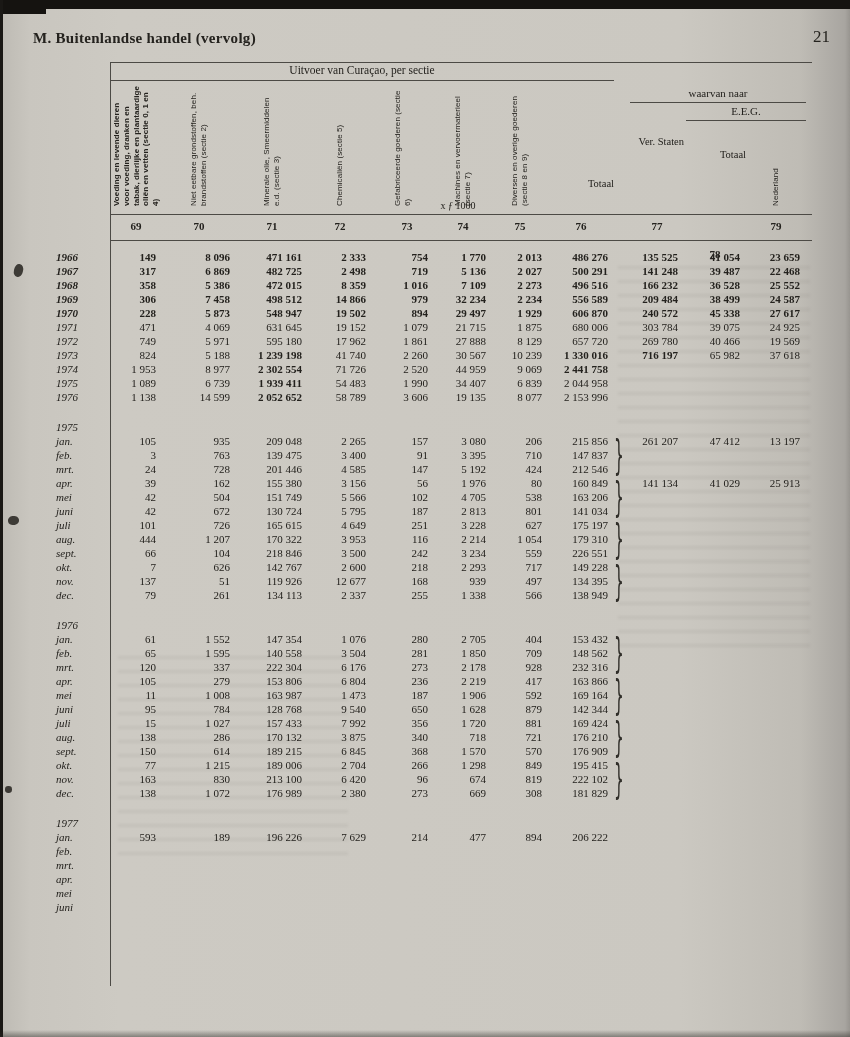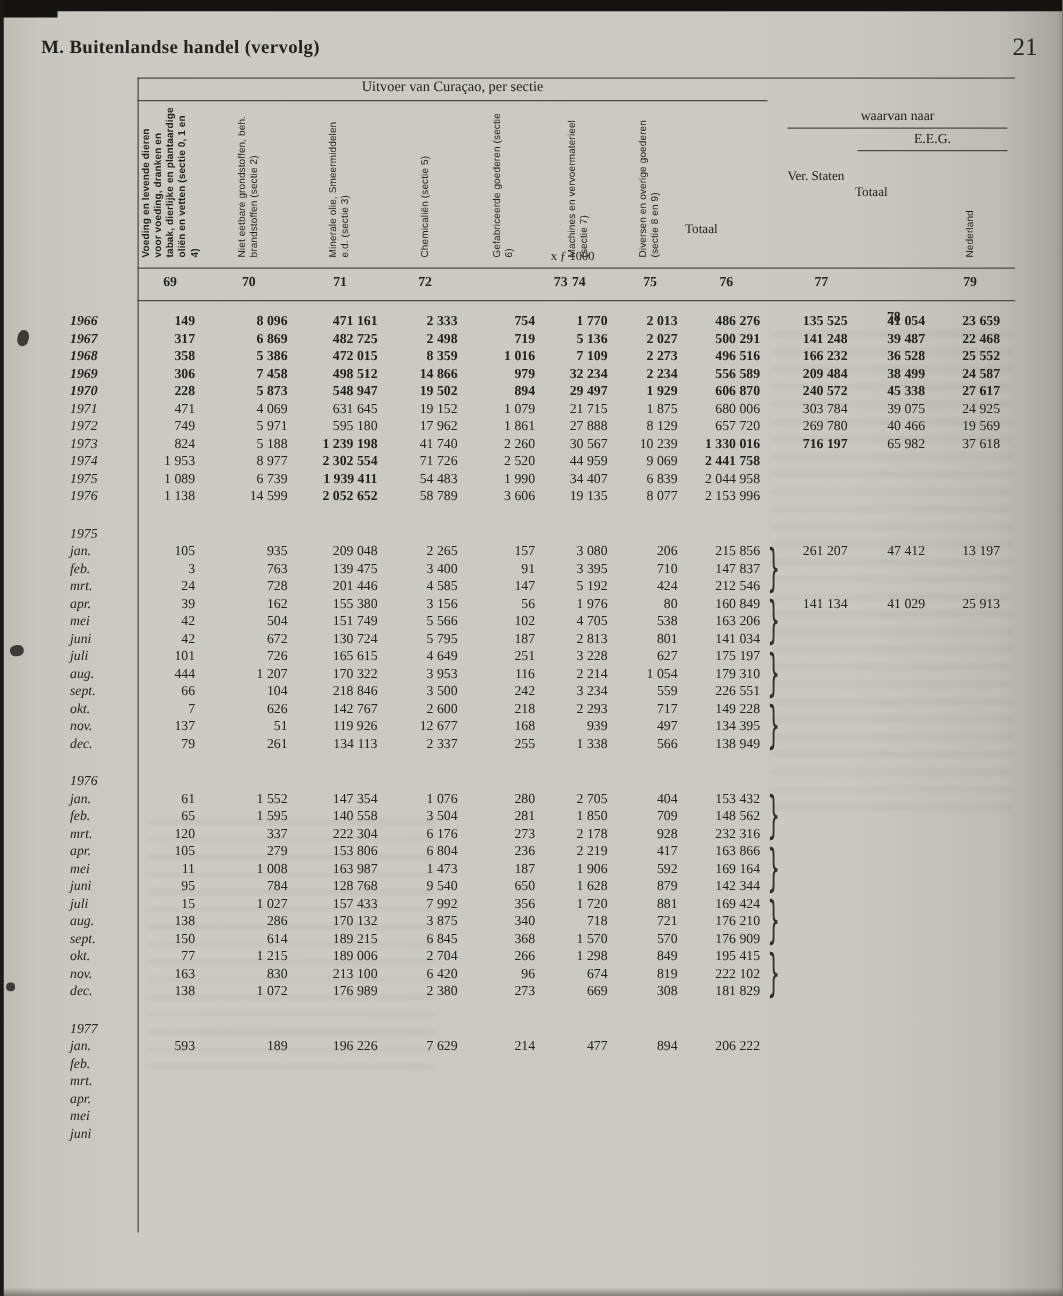--- a/index.html
+++ b/index.html
@@ -12,39 +12,39 @@
   .edge-bottom{position:absolute;left:0;bottom:0;width:850px;height:7px;background:linear-gradient(0deg,rgba(40,38,34,.45),rgba(40,38,34,0))}
   .mark{position:absolute;background:#26231e;border-radius:45%;opacity:.85}
   .m1{left:14px;top:264px;width:9px;height:13px;transform:rotate(12deg)}
   .m2{left:8px;top:516px;width:11px;height:9px;transform:rotate(-8deg)}
   .m3{left:5px;top:786px;width:7px;height:7px}
   .ghost{position:absolute;pointer-events:none;opacity:.28;filter:blur(1.5px);
     background:repeating-linear-gradient(0deg,rgba(0,0,0,0) 0 5px,rgba(96,93,87,.35) 5px 8px,rgba(0,0,0,0) 8px 14px)}
   .g1{left:618px;top:262px;width:192px;height:390px}
   .g2{left:118px;top:655px;width:230px;height:205px}
   .doc-heading{position:absolute;left:33px;top:30px;font-size:15px;font-weight:bold;letter-spacing:.3px}
-  .page-number{position:absolute;right:20px;top:27px;font-size:20px}
+  .page-number{position:absolute;right:20px;top:27px;font-size:17px}
   .rule{position:absolute;background:#4c4a45;height:1px}
   .vrule{position:absolute;background:#4c4a45;width:1px}
   .r-top{left:110px;top:62px;width:702px}
   .r-title{left:110px;top:80px;width:504px}
   .r-waarvan{left:630px;top:102px;width:176px}
   .r-eeg{left:686px;top:120px;width:120px}
   .r-numtop{left:110px;top:214px;width:702px}
   .r-numbot{left:110px;top:240px;width:702px}
   .v-main{left:110px;top:62px;height:924px}
   .table-title{position:absolute;left:110px;top:64px;width:504px;text-align:center;font-size:11.5px}
   .grp{position:absolute;text-align:center;font-size:11px}
   .grp-waarvan{left:630px;top:87px;width:176px}
   .grp-eeg{left:686px;top:105px;width:120px}
   .vhead{position:absolute;top:82px;height:124px;display:flex;align-items:flex-end;justify-content:center;
     font-family:"Liberation Sans","DejaVu Sans",sans-serif}
   .vhead span{writing-mode:vertical-rl;transform:rotate(180deg);height:122px;font-size:8px;line-height:1.22;letter-spacing:.1px}
   .vhead span.b{font-weight:bold}
-  .hhead{position:absolute;text-align:left;font-size:10.5px;line-height:11.5px}
+  .hhead{position:absolute;text-align:right;font-size:10.5px;line-height:11.5px}
   .unit-note{position:absolute;left:110px;top:200px;width:696px;text-align:center;font-size:10px}
   .colnum{position:absolute;top:220px;text-align:center;font-size:11px;font-weight:bold}
   #tbl{position:absolute;left:48px;top:250px;width:758px;border-collapse:collapse;table-layout:fixed;font-size:11px;color:#23211d}
   #tbl td{height:14px;padding:0 6px 0 0;text-align:right;white-space:nowrap;line-height:14px;vertical-align:bottom}
   #tbl td.rowlabel{text-align:left;padding:0 0 0 8px;font-style:italic}
   #tbl tr.strong td{font-weight:bold}
   #tbl td.b{font-weight:bold}
   #tbl tr.sechead td{padding:16px 0 0 8px;text-align:left;font-style:italic;height:30px}
   #tbl td.bracecell{padding:0;text-align:left;vertical-align:middle;overflow:visible}
   .brace{display:inline-block;font-family:"DejaVu Sans",sans-serif;font-size:31px;line-height:1;
@@ -90,21 +90,21 @@
         <span>Minerale olie, Smeermiddelen e.d. (sectie 3)</span>
       </div>
       <div class="colnum" style="left: 236px; width: 72px;">71</div>
       <div class="vhead" style="left: 308px; width: 64px;">
         <span>Chemicaliën (sectie 5)</span>
       </div>
       <div class="colnum" style="left: 308px; width: 64px;">72</div>
       <div class="vhead" style="left: 372px; width: 62px;">
         <span>Gefabriceerde goederen (sectie 6)</span>
       </div>
-      <div class="colnum" style="left: 392px; width: 62px; text-align: right;">73</div>
+      <div class="colnum" style="left: 376px; width: 62px;">73</div>
       <div class="vhead" style="left: 434px; width: 58px;">
         <span>Machines en vervoermaterieel (sectie 7)</span>
       </div>
       <div class="colnum" style="left: 434px; width: 58px;">74</div>
       <div class="vhead" style="left: 492px; width: 56px;">
         <span>Diversen en overige goederen (sectie 8 en 9)</span>
       </div>
       <div class="colnum" style="left: 492px; width: 56px;">75</div>
       <div class="hhead" style="left: 548px; width: 66px; top: 178px;">Totaal</div>
       <div class="colnum" style="left: 548px; width: 66px;">76</div>

